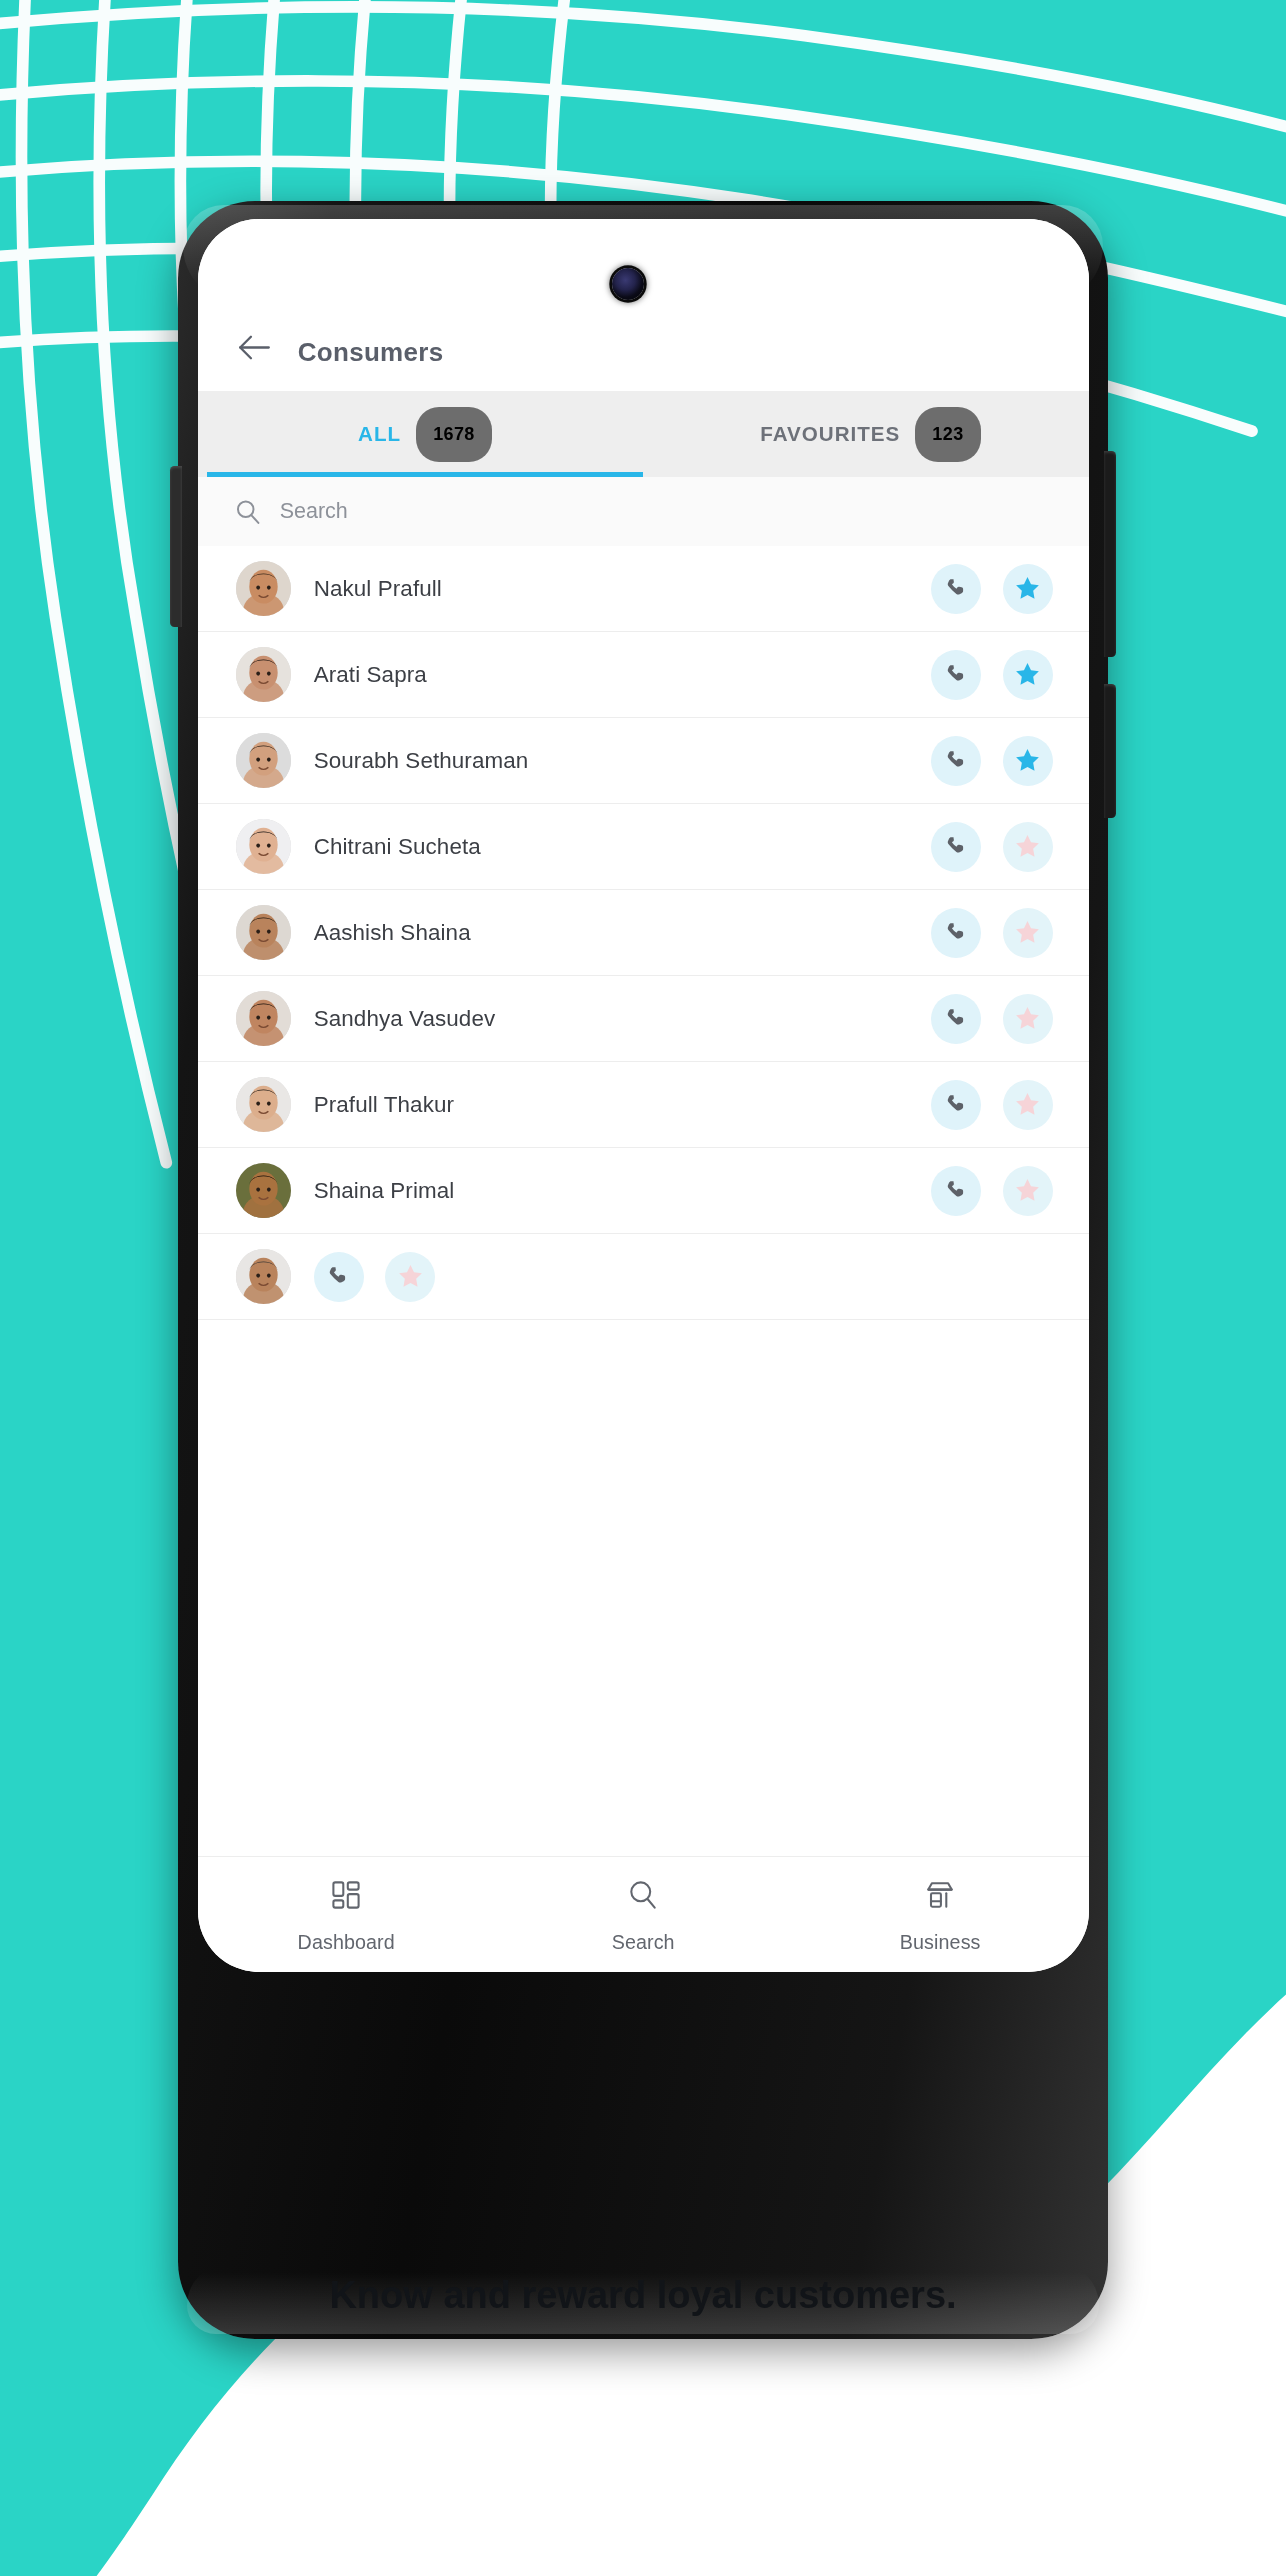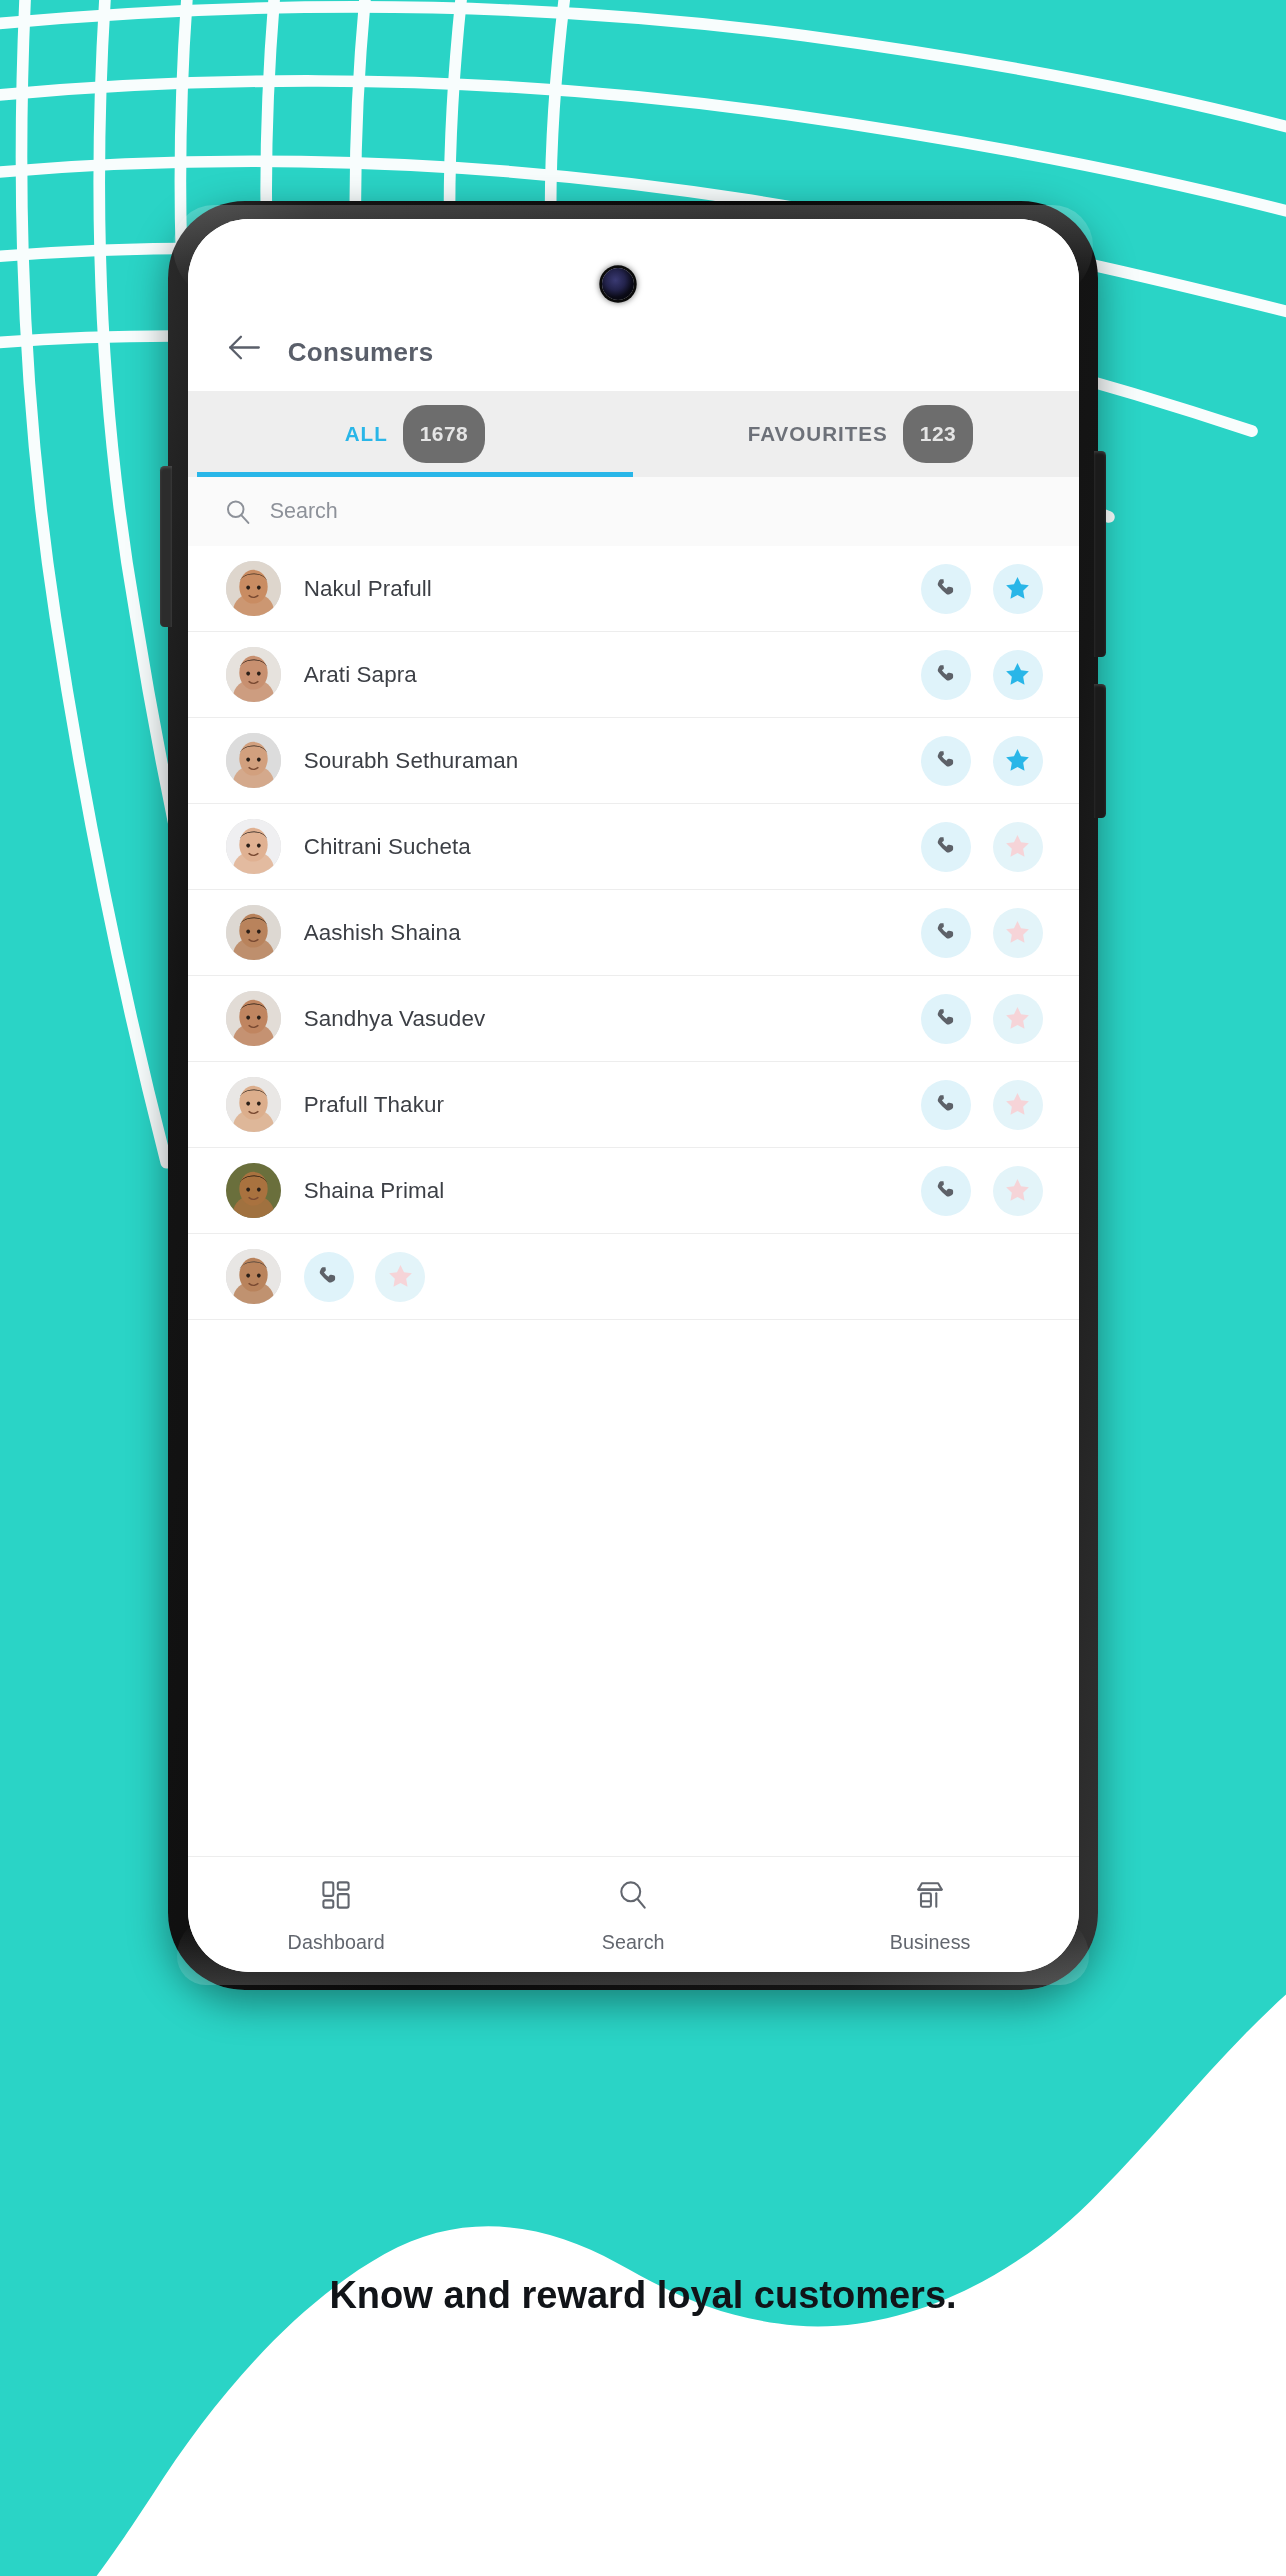--- a/index.html
+++ b/index.html
@@ -11,22 +11,22 @@
     position:relative;
   }
 
   
   #bg-wrap { position:absolute; inset:0; width:1286px; height:2576px; }
   #bg-svg  { position:absolute; top:0; left:0; width:1286px; height:2576px; display:block; }
 
   
   .phone {
     position:absolute;
-    left:168px; top:201px;
-    width:930px; height:1789px;
+    left:178px; top:201px;
+    width:930px; height:2138px;
   }
   .phone-body {
     position:absolute; inset:0;
     border-radius:77px;
     background:linear-gradient(100deg,#2b2b2b 0%,#141414 12%,#0a0a0a 45%,#151515 80%,#333 100%);
     box-shadow:0 12.5px 39px rgba(0,0,0,.40);
   }
   .phone-gloss {
     position:absolute; left:5.4px; top:3.6px; right:5.4px; height:98px;
     border-radius:77px 77px 107px 107px;
@@ -79,21 +79,21 @@
     position:absolute; top:172px; left:0; right:0; height:86px;
     background:#eeeeee; display:flex;
   }
   .tab {
     flex:1; display:flex; align-items:center; justify-content:center; gap:15px;
     position:relative; cursor:pointer;margin-left:9px;
   }
   .tab-label { font-size:20.6px; font-weight:bold; letter-spacing:1px; color:#6d7179; }
   .tab.active .tab-label { color:#29b6e8; }
   .tab-badge {
-    background:#6d6d6d; color:#e5e5e5; font-size:21px; font-weight:bold;
+    background:#6d6d6d; color:#000000; font-size:18px; font-weight:bold;
     border-radius:23px; padding:17px 17px; letter-spacing:0.4px; min-width:55px; text-align:center;
   }
   .tab-underline {
     position:absolute; bottom:0; left:0; width:100%; height:5.4px; background:#29b6e8;
   }
 
   
   .searchbar {
     position:absolute; top:258px; left:0; right:0; height:70px;
     background:#fafafa; display:flex; align-items:center; padding:0 36px;

